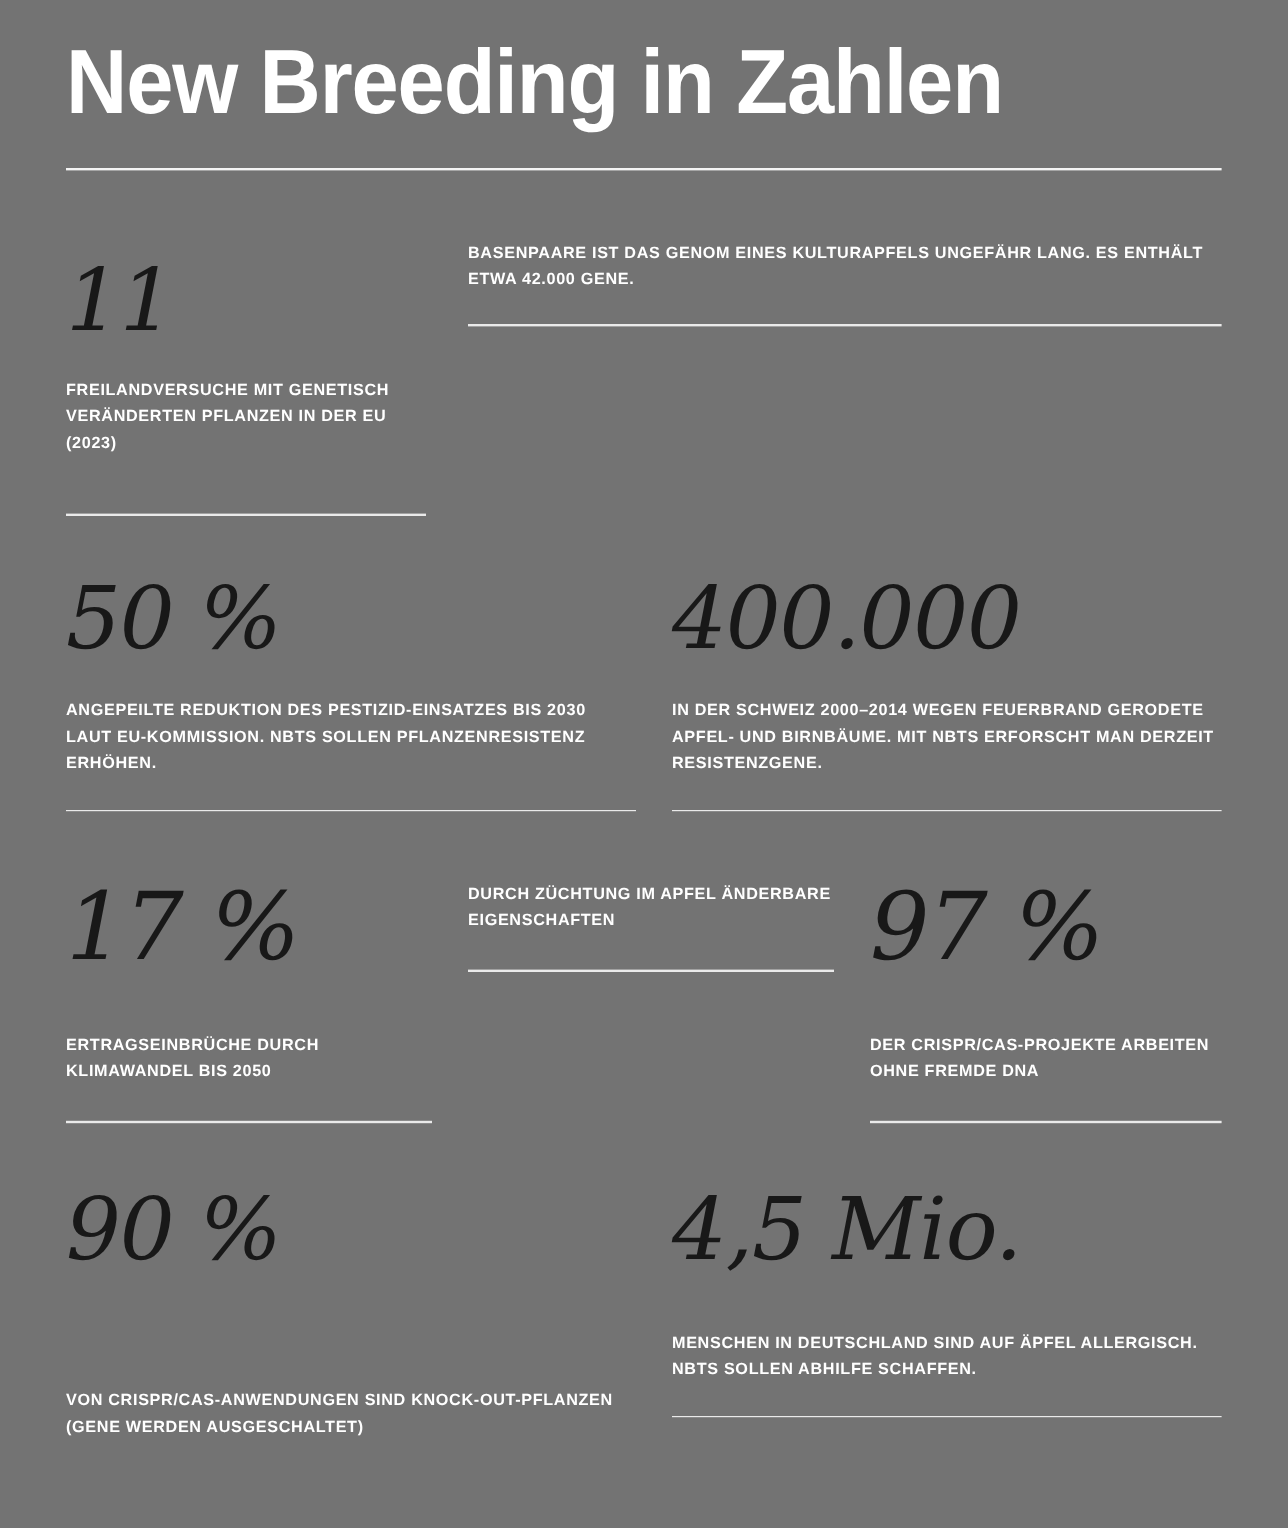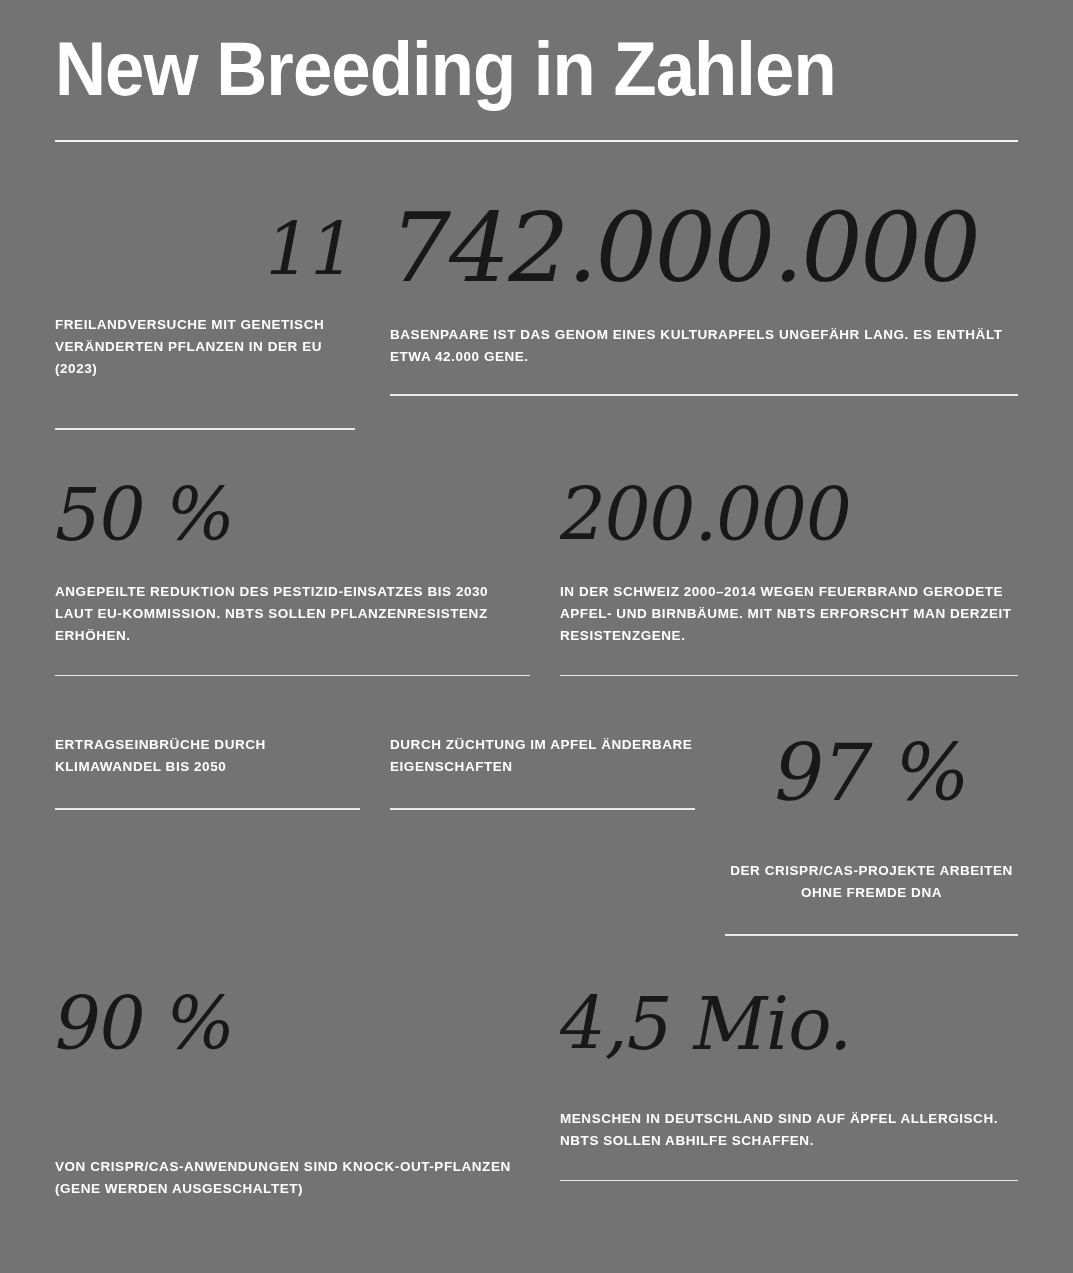--- a/index.html
+++ b/index.html
@@ -59,29 +59,29 @@
   .row-2 { margin-top: 49px; }
   .row-3 { margin-top: 58px; }
   .row-4 { margin-top: 52px; }
 
   .cell {
     display: flex;
     flex-direction: column;
   }
 
   
-  .row-1 .c1 { width: 300px; margin-right: 35px; align-items: flex-end; }
+  .row-1 .c1 { width: 300px; margin-right: 35px; }
   .row-1 .c2 { width: 628px; }
 
   .row-2 .c1 { width: 475px; margin-right: 30px; }
   .row-2 .c2 { width: 458px; }
 
   .row-3 .c1 { width: 305px; margin-right: 30px; }
   .row-3 .c2 { width: 305px; margin-right: 30px; }
-  .row-3 .c3 { width: 293px; text-align: center; }
+  .row-3 .c3 { width: 293px; }
 
   .row-4 .c1 { width: 475px; margin-right: 30px; gap: 48px; }
   .row-4 .c2 { width: 458px; }
 
   .stat-number {
     font-family: "DejaVu Serif", "Liberation Serif", serif;
     font-style: italic;
     font-weight: normal;
     color: #181818;
     line-height: 1;
@@ -141,41 +141,41 @@
 
   <div class="rows">
 
     <div class="row row-1">
       <div class="cell c1">
         <div class="stat-number num-sm">11</div>
         <div class="stat-caption">FREILANDVERSUCHE MIT GENETISCH VERÄNDERTEN PFLANZEN IN DER EU (2023)</div>
         <div class="stat-rule"></div>
       </div>
       <div class="cell c2">
-        <div class="stat-number num-xl">742.000.000</div>
         <div class="stat-caption">BASENPAARE IST DAS GENOM EINES KULTURAPFELS UNGEFÄHR LANG. ES ENTHÄLT ETWA 42.000 GENE.</div>
         <div class="stat-rule"></div>
       </div>
     </div>
 
     <div class="row row-2">
       <div class="cell c1">
         <div class="stat-number num-lg">50 %</div>
         <div class="stat-caption">ANGEPEILTE REDUKTION DES PESTIZID-EINSATZES BIS 2030 LAUT EU-KOMMISSION. NBTs SOLLEN PFLANZENRESISTENZ ERHÖHEN.</div>
         <div class="stat-rule"></div>
       </div>
       <div class="cell c2">
-        <div class="stat-number num-lg">200.000</div>
+        <div class="stat-number num-lg">400.000</div>
         <div class="stat-caption">IN DER SCHWEIZ 2000–2014 WEGEN FEUERBRAND GERODETE APFEL- UND BIRNBÄUME. MIT NBTs ERFORSCHT MAN DERZEIT RESISTENZGENE.</div>
         <div class="stat-rule"></div>
       </div>
     </div>
 
     <div class="row row-3">
       <div class="cell c1">
+        <div class="stat-number num-md">17 %</div>
         <div class="stat-caption">ERTRAGSEINBRÜCHE DURCH KLIMAWANDEL BIS 2050</div>
         <div class="stat-rule"></div>
       </div>
       <div class="cell c2">
         <div class="stat-caption">DURCH ZÜCHTUNG IM APFEL ÄNDERBARE EIGENSCHAFTEN</div>
         <div class="stat-rule"></div>
       </div>
       <div class="cell c3">
         <div class="stat-number num-md">97 %</div>
         <div class="stat-caption">DER CRISPR/CAS-PROJEKTE ARBEITEN OHNE FREMDE DNA</div>

